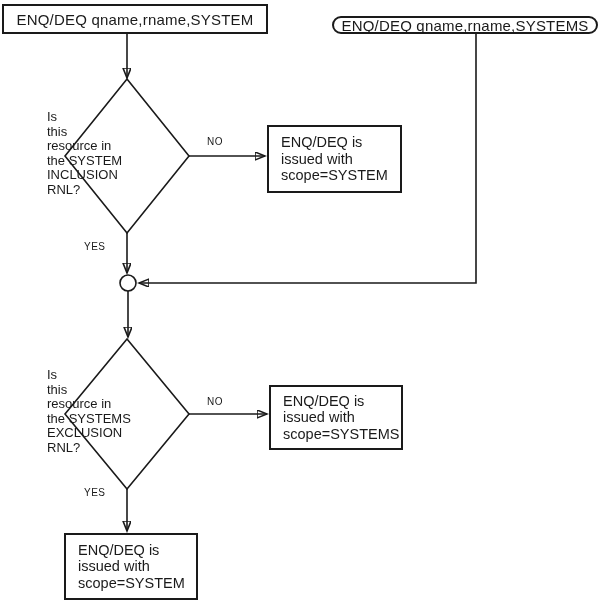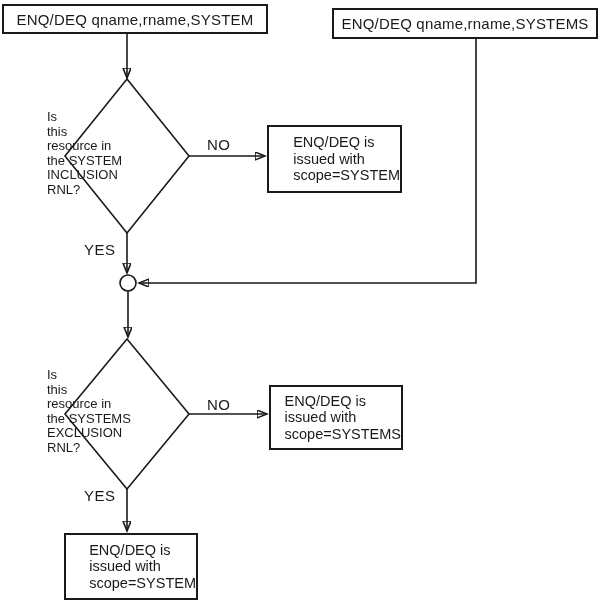--- a/index.html
+++ b/index.html
@@ -30,37 +30,37 @@
     box-sizing: border-box;
     display: flex;
     align-items: center;
   }
   .box.title-box {
     justify-content: center;
     font-size: 15px;
     letter-spacing: 0.2px;
   }
   .box.result-box {
-    justify-content: flex-end;
+    justify-content: flex-start;
     padding-left: 12px;
     font-size: 14.5px;
     line-height: 16.5px;
   }
   .multiline { white-space: pre-line; }
   .diamond-text {
     position: absolute;
     width: 160px;
     text-align: left;
     font-size: 13px;
     line-height: 14.6px;
     white-space: pre-line;
   }
   .branch-label {
     position: absolute;
-    font-size: 15px;
+    font-size: 10px;
     letter-spacing: 0.5px;
   }
 </style>
 </head>
 <body>
 
 <div class="stage">
 
   <svg class="wires" viewBox="0 0 600 603">
     <defs>
@@ -87,21 +87,21 @@
 
     <path d="M189 414 H267" marker-end="url(#arrow)"></path>
 
     <path d="M127 489 V531" marker-end="url(#arrow)"></path>
   </svg>
 
   <div class="box title-box" style="left:2px; top:4px; width:266px; height:30px;">
     <span>ENQ/DEQ qname,rname,SYSTEM</span>
   </div>
 
-  <div class="box title-box" style="left:332px; top:8px; width:266px; height:31px;">
+  <div class="box title-box" style="left:332px; top:16px; width:266px; height:18px;border-radius:12px;">
     <span>ENQ/DEQ qname,rname,SYSTEMS</span>
   </div>
 
   <div class="diamond-text" style="left:47px; top:110px;">Is
 this
 resource in
 the SYSTEM
 INCLUSION
 RNL?</div>
 

